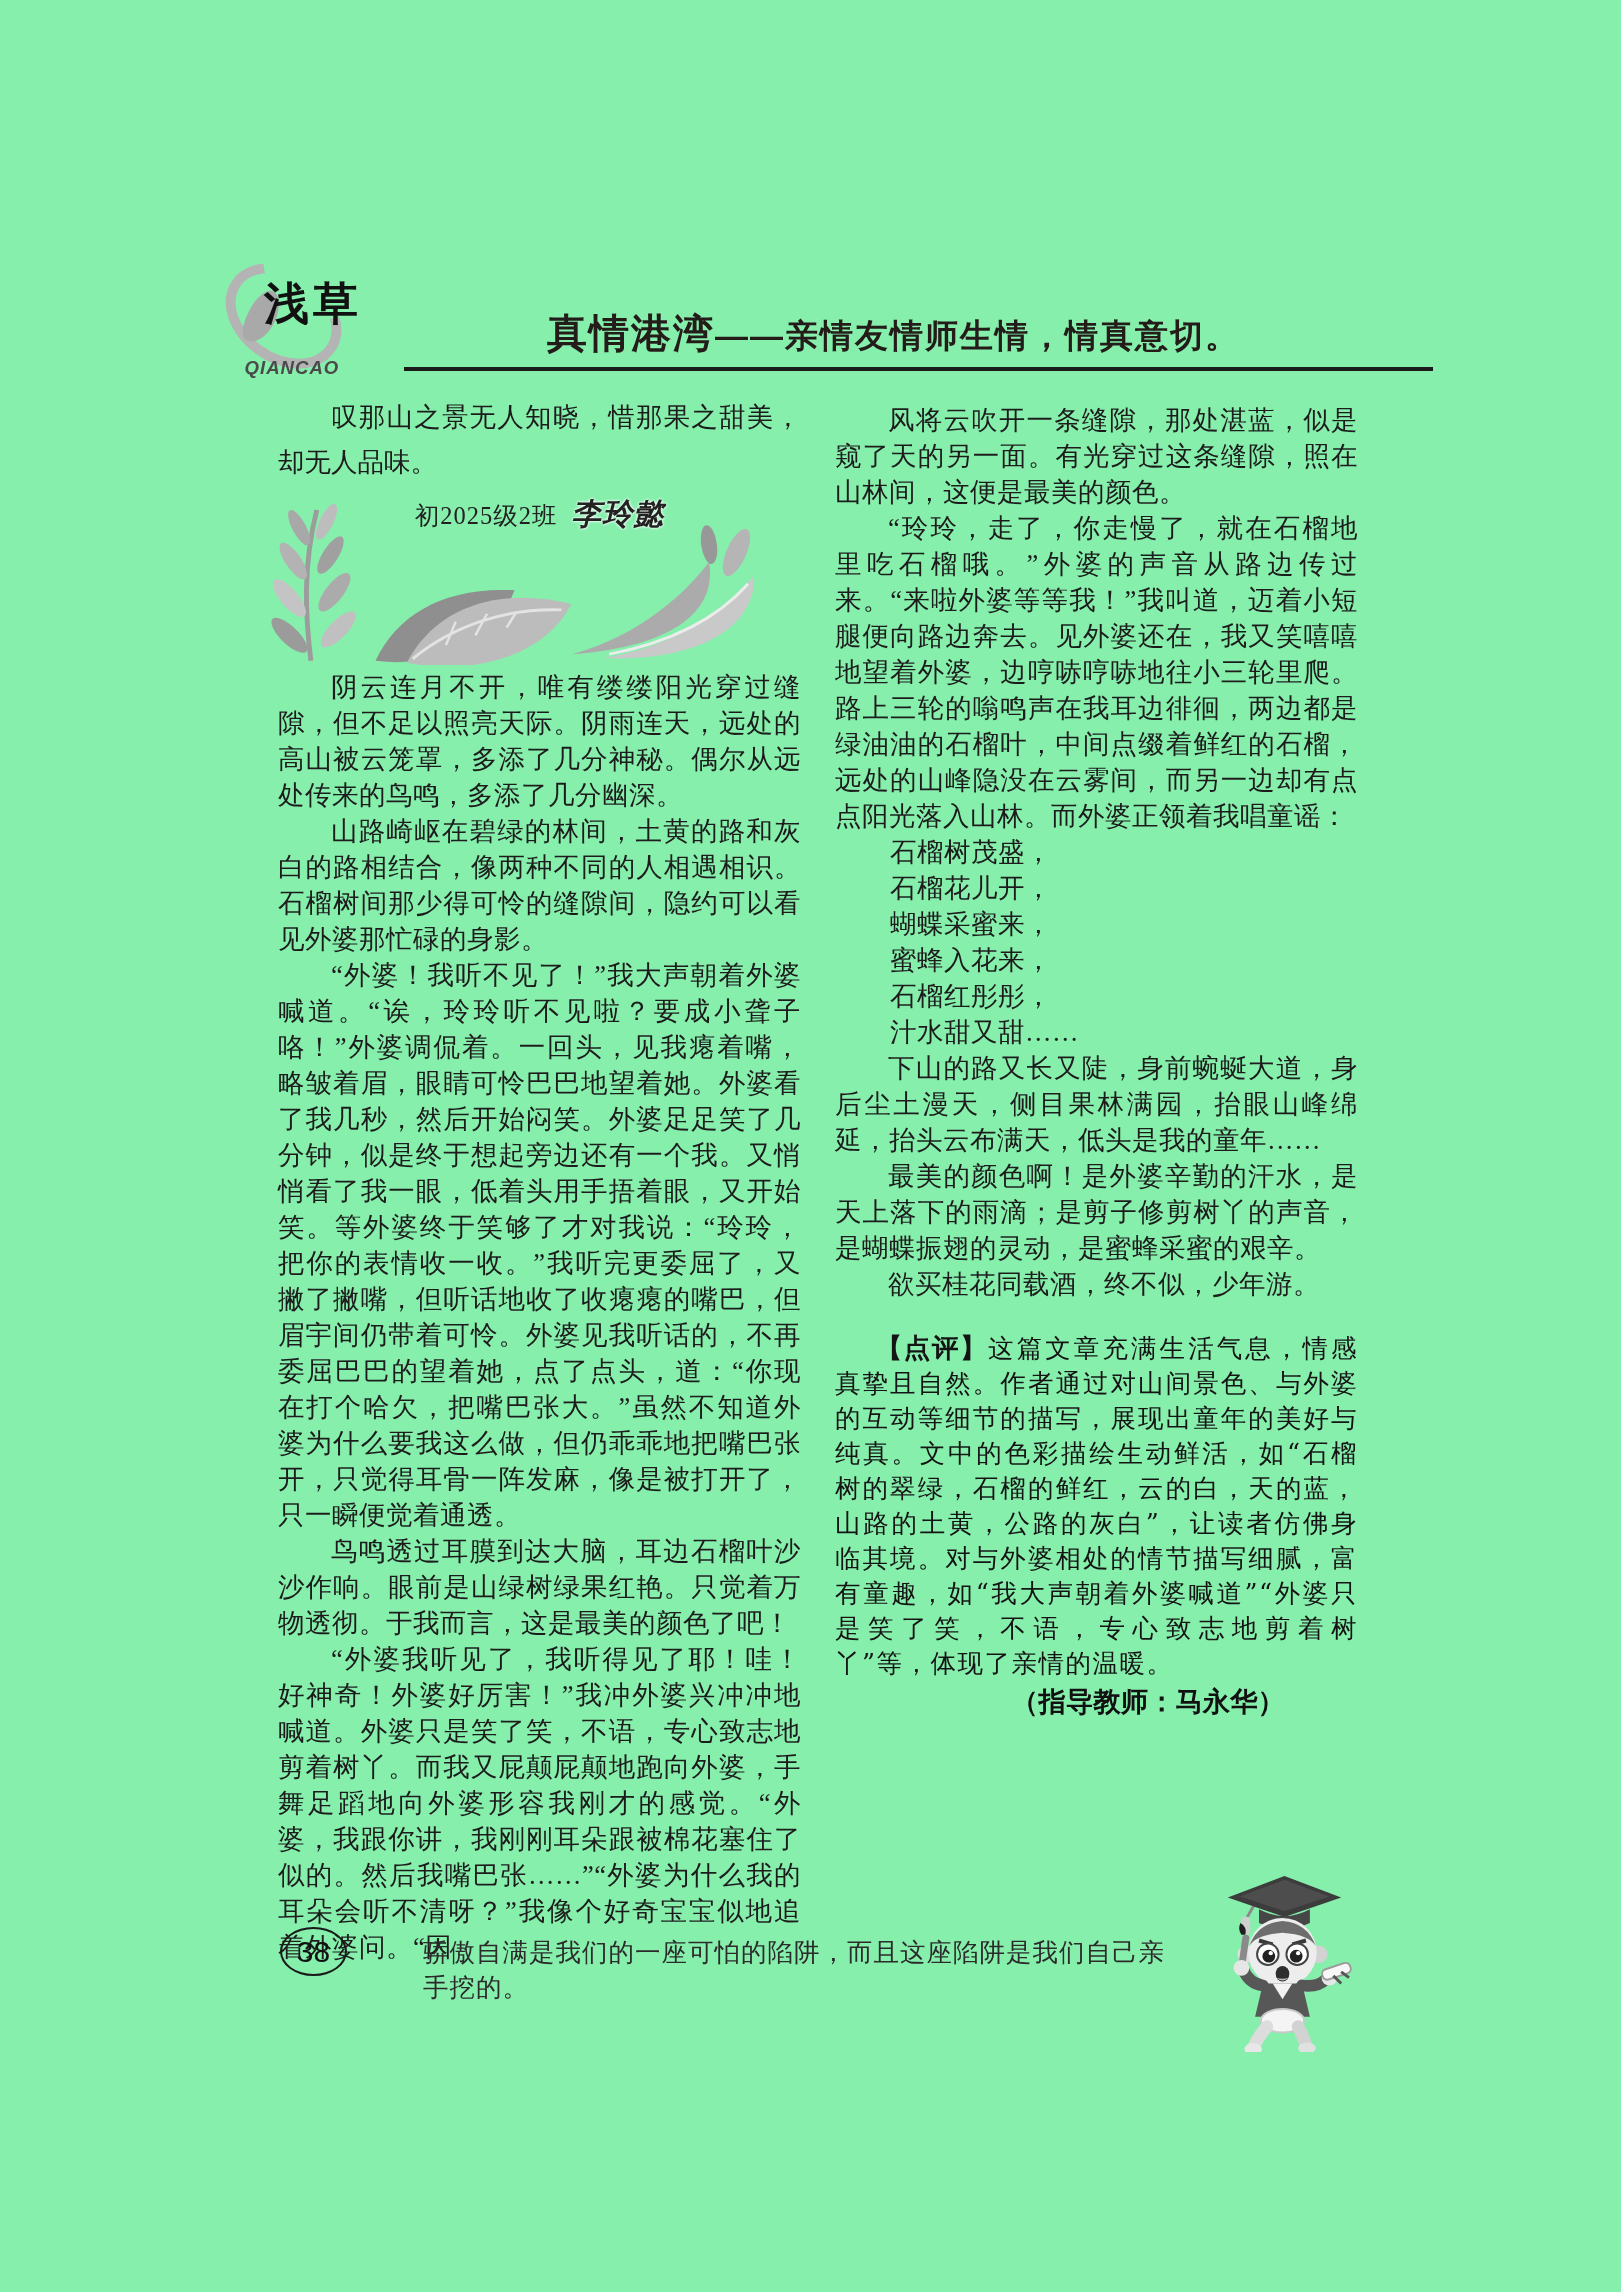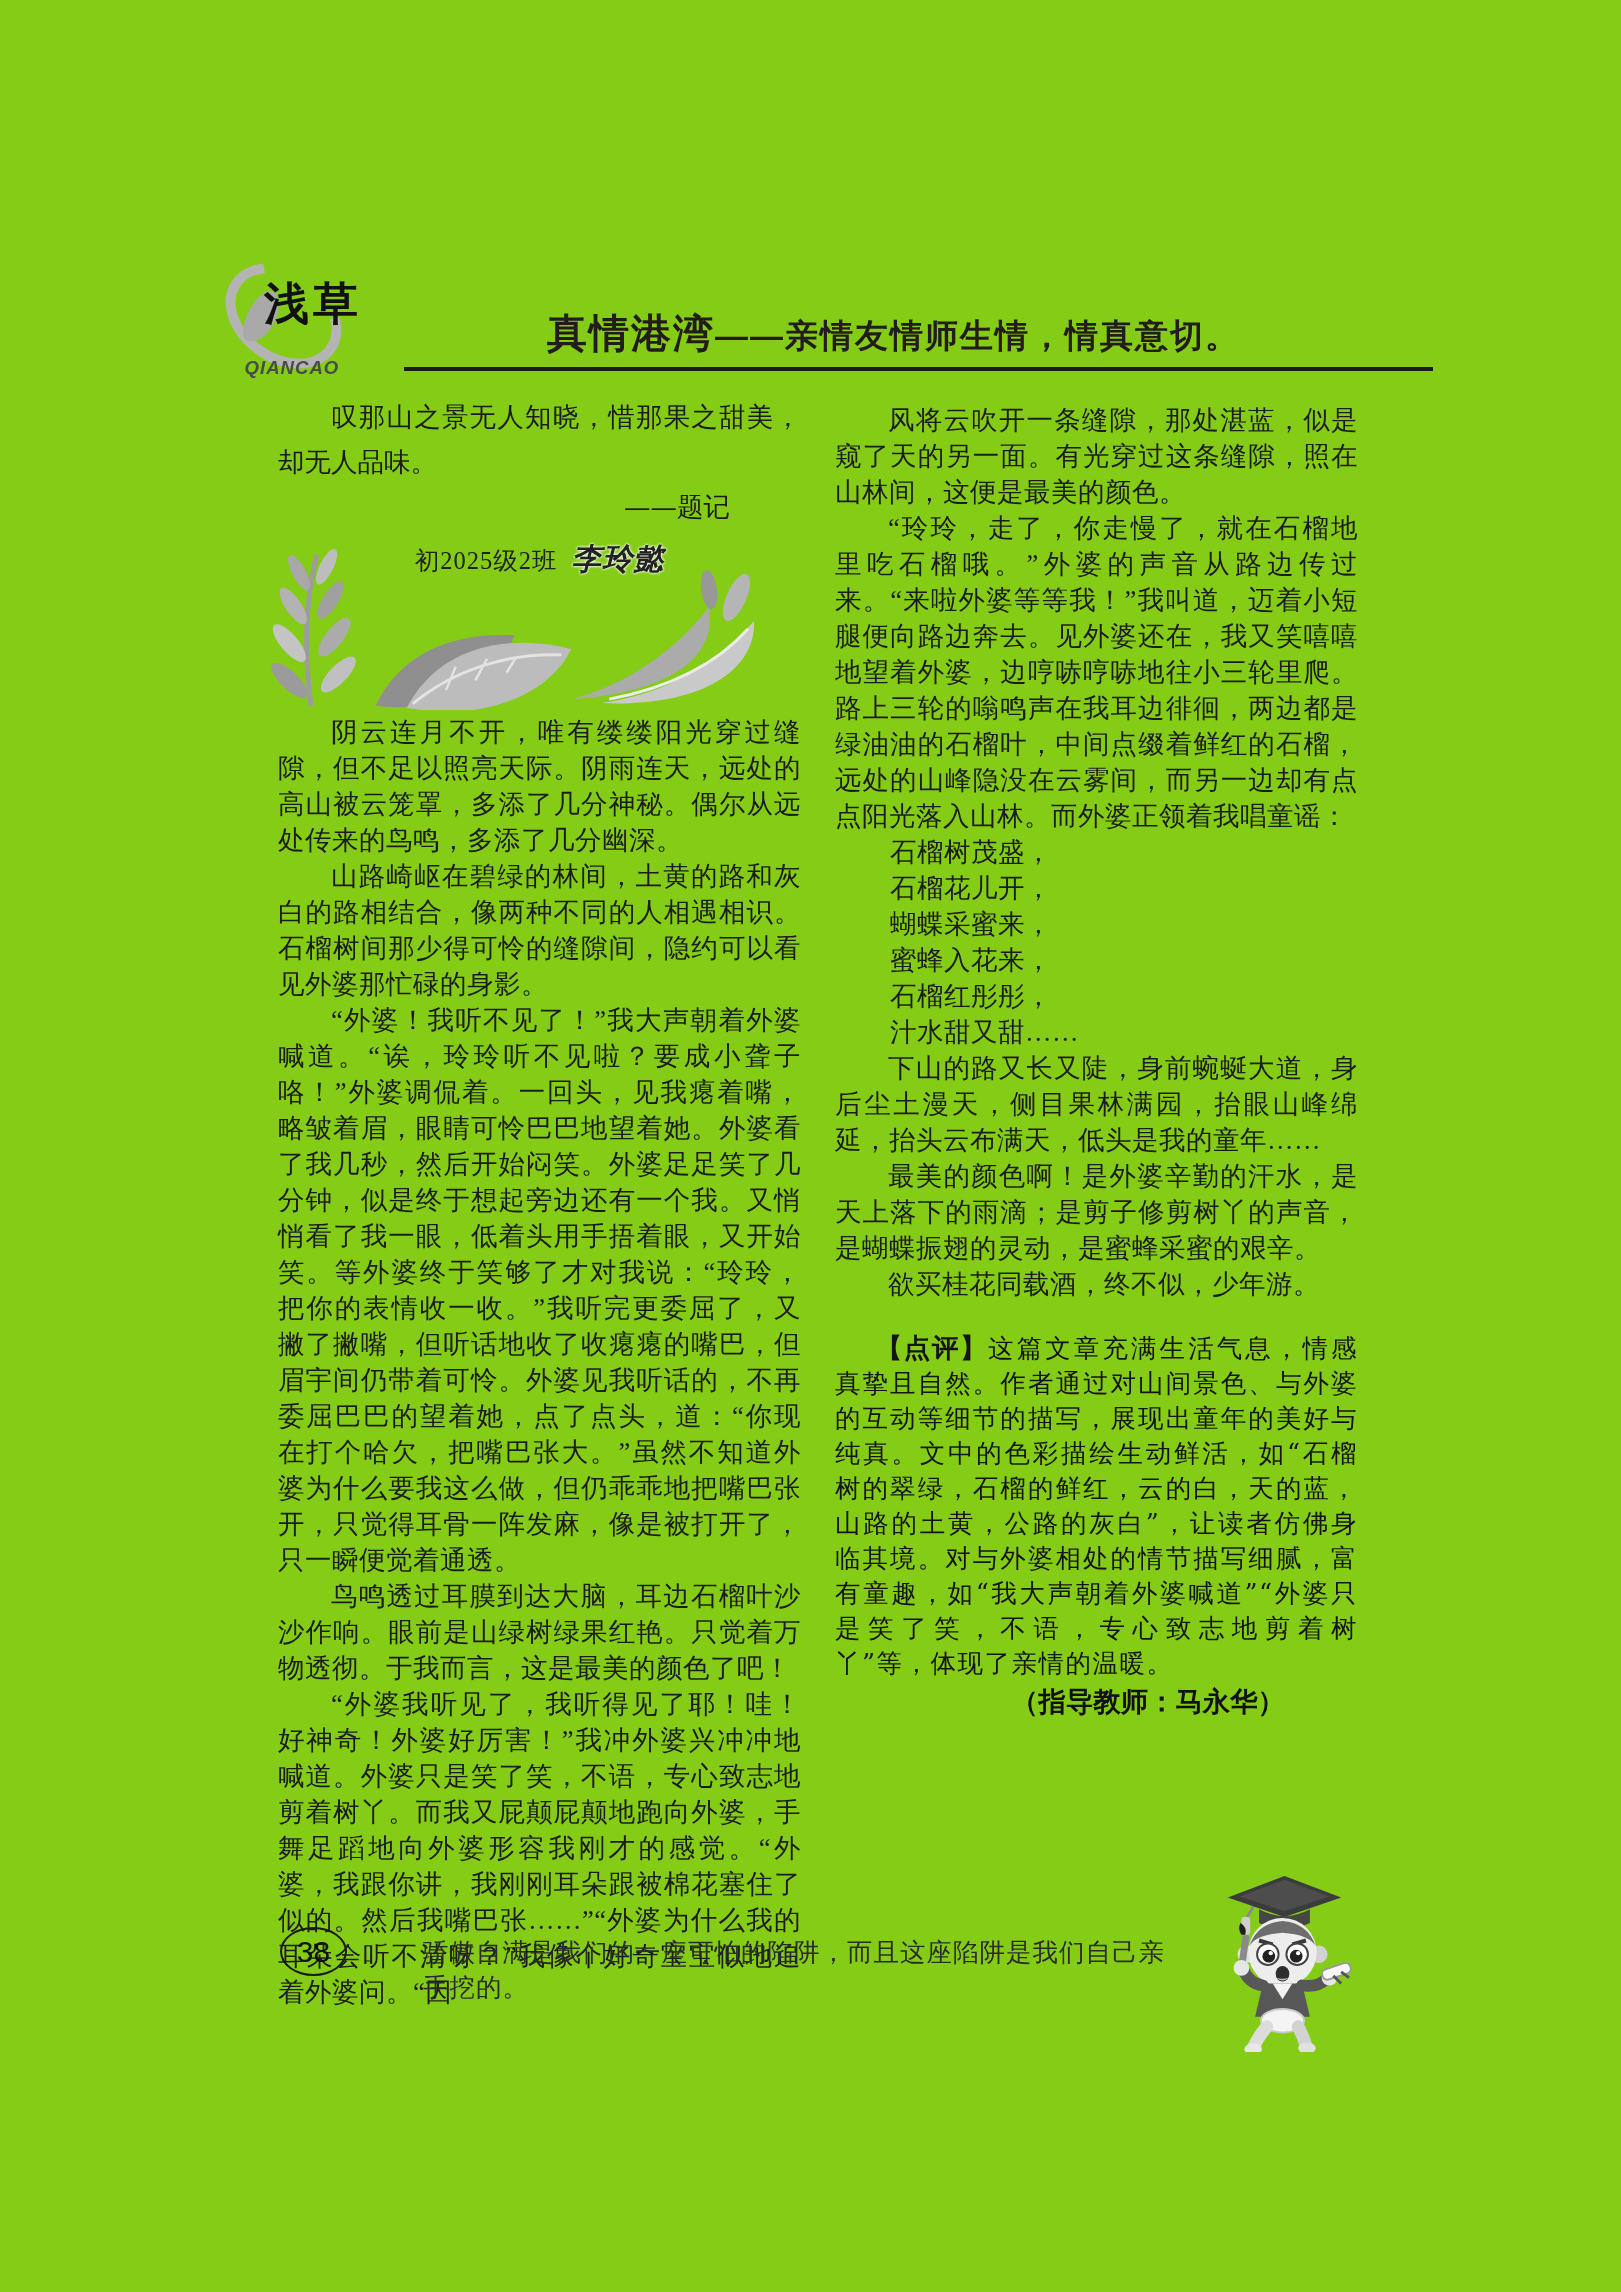--- a/index.html
+++ b/index.html
@@ -1,19 +1,19 @@
 <!DOCTYPE html>
 <html><head>
 <meta charset="utf-8">
 <style>
   html,body{margin:0;padding:0;background:#e9e9e9;}
   .page{
     position:relative;
     width:1621px;height:2293px;
-    background:#84cc16;
+    background:#86efac;
     font-family:"Liberation Serif","DejaVu Serif",serif;
     color:#1c1c1c;
     overflow:hidden;
   }
 
   
   .logo{position:absolute;left:221px;top:263px;width:225px;height:118px;}
   .logo-swirl{
     position:absolute;left:0;top:5.9px;width:125px;height:94px;
     border:10.8px solid #b4b4b4;border-radius:50%;
@@ -122,21 +122,20 @@
       <div class="logo-en">QIANCAO</div>
     </div>
     <div class="section-line">
       <span class="sec-title">真情港湾</span><span class="sec-sub">——亲情友情师生情，情真意切。</span>
     </div>
     <div class="header-rule"></div>
   </div>
 
   <div class="col col-left">
     <p class="epigraph">叹那山之景无人知晓，惜那果之甜美，却无人品味。</p>
-    <p class="epigraph-attr">——题记</p>
 
     <div class="title-block">
       <svg class="leaf-left" viewBox="0 0 330 172">
         <g stroke="none">
           <path d="M52 168 C46 120 44 70 58 14" fill="none" stroke="#9c9c9c" stroke-width="5"></path>
           <ellipse cx="40" cy="32" rx="7" ry="20" fill="#a8a8a8" transform="rotate(-28 40 32)"></ellipse>
           <ellipse cx="68" cy="26" rx="7" ry="20" fill="#bdbdbd" transform="rotate(26 68 26)"></ellipse>
           <ellipse cx="34" cy="66" rx="8" ry="22" fill="#b3b3b3" transform="rotate(-34 34 66)"></ellipse>
           <ellipse cx="72" cy="60" rx="8" ry="22" fill="#a0a0a0" transform="rotate(32 72 60)"></ellipse>
           <ellipse cx="30" cy="104" rx="9" ry="24" fill="#c4c4c4" transform="rotate(-40 30 104)"></ellipse>

